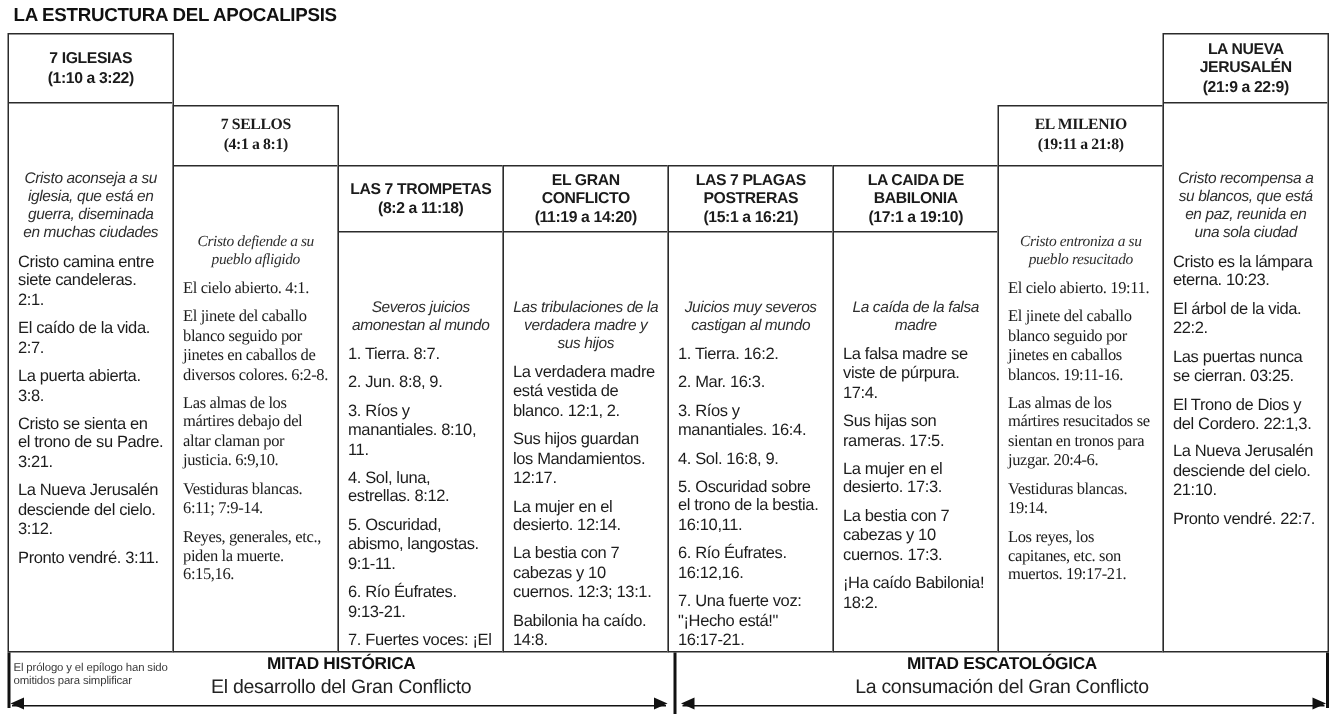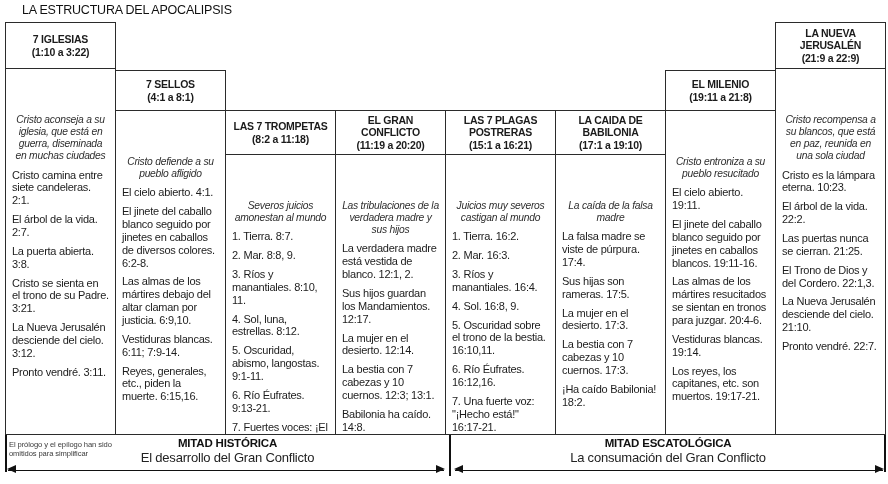--- a/index.html
+++ b/index.html
@@ -1,24 +1,24 @@
 <!DOCTYPE html>
 <html><head>
 <meta charset="utf-8">
 <style>
   html,body{margin:0;padding:0;background:#ffffff;}
   #page{position:relative;width:888px;height:484px;background:#ffffff;overflow:hidden;
         font-family:"Liberation Sans",sans-serif;color:#1b1b1b;}
-  #main-title{position:absolute;left:22px;top:3px;font-size:12.5px;font-weight:normal;
+  #main-title{position:absolute;left:9px;top:3px;font-size:12.5px;font-weight:bold;
         letter-spacing:-0.2px;color:#111;}
   #grid{position:absolute;left:5px;top:22px;width:881px;display:flex;align-items:flex-start;}
   .col{flex:1;box-sizing:border-box;border:1px solid #2b2b2b;background:#fff;overflow:hidden;}
   .col + .col{margin-left:-1px;}
   .lv1{margin-top:0;height:413px;}
-  .lv2{margin-top:48px;height:365px;}
+  .lv2{margin-top:48px;height:365px;font-family:Liberation Serif, serif;}
   .lv3{margin-top:88px;height:325px;}
   .col-header{border-bottom:1px solid #2b2b2b;display:flex;flex-direction:column;
         justify-content:center;align-items:center;text-align:center;
         font-weight:bold;font-size:10.5px;line-height:1.18;letter-spacing:-0.25px;
         padding:0 2px;box-sizing:border-box;}
   .lv1 .col-header{height:46px;}
   .lv2 .col-header{height:40px;}
   .lv3 .col-header{height:44px;}
   .col-body{padding:2px 6px 2px 6px;box-sizing:border-box;overflow:hidden;margin-top:40px;}
   .summary{font-style:italic;text-align:center;font-size:10.3px;line-height:1.18;
@@ -57,21 +57,21 @@
 
     <div class="col lv1">
       <div class="col-header">
         <div>7 IGLESIAS</div>
         <div>(1:10 a 3:22)</div>
       </div>
       <div class="col-body">
         <p class="summary">Cristo aconseja a su iglesia, que está en guerra, diseminada en muchas ciudades</p>
         <div>
             <p class="entry">Cristo camina entre siete candeleras. 2:1.</p>
-            <p class="entry">El árbol de la vida. 2:7.</p>
+            <p class="entry">El caído de la vida. 2:7.</p>
             <p class="entry">La puerta abierta. 3:8.</p>
             <p class="entry">Cristo se sienta en el trono de su Padre. 3:21.</p>
             <p class="entry">La Nueva Jerusalén desciende del cielo. 3:12.</p>
             <p class="entry">Pronto vendré. 3:11.</p>
           </div>
       </div>
     </div>
 
     <div class="col lv2">
       <div class="col-header">
@@ -92,34 +92,34 @@
 
     <div class="col lv3">
       <div class="col-header">
         <div>LAS 7 TROMPETAS</div>
         <div>(8:2 a 11:18)</div>
       </div>
       <div class="col-body">
         <p class="summary">Severos juicios amonestan al mundo</p>
         <div>
             <p class="entry">1. Tierra. 8:7.</p>
-            <p class="entry">2. Mar. 8:8, 9.</p>
+            <p class="entry">2. Jun. 8:8, 9.</p>
             <p class="entry">3. Ríos y manantiales. 8:10, 11.</p>
             <p class="entry">4. Sol, luna, estrellas. 8:12.</p>
             <p class="entry">5. Oscuridad, abismo, langostas. 9:1-11.</p>
             <p class="entry">6. Río Éufrates. 9:13-21.</p>
             <p class="entry">7. Fuertes voces: ¡El reino es de Cristo! 11:15-18.</p>
           </div>
       </div>
     </div>
 
     <div class="col lv3">
       <div class="col-header">
         <div>EL GRAN CONFLICTO</div>
-        <div>(11:19 a 20:20)</div>
+        <div>(11:19 a 14:20)</div>
       </div>
       <div class="col-body">
         <p class="summary">Las tribulaciones de la verdadera madre y sus hijos</p>
         <div>
             <p class="entry">La verdadera madre está vestida de blanco. 12:1, 2.</p>
             <p class="entry">Sus hijos guardan los Mandamientos. 12:17.</p>
             <p class="entry">La mujer en el desierto. 12:14.</p>
             <p class="entry">La bestia con 7 cabezas y 10 cuernos. 12:3; 13:1.</p>
             <p class="entry">Babilonia ha caído. 14:8.</p>
             <p class="entry">El testimonio de Jesús. 12:17.</p>
@@ -183,21 +183,21 @@
     <div class="col lv1">
       <div class="col-header">
         <div>LA NUEVA JERUSALÉN</div>
         <div>(21:9 a 22:9)</div>
       </div>
       <div class="col-body">
         <p class="summary">Cristo recompensa a su blancos, que está en paz, reunida en una sola ciudad</p>
         <div>
             <p class="entry">Cristo es la lámpara eterna. 10:23.</p>
             <p class="entry">El árbol de la vida. 22:2.</p>
-            <p class="entry">Las puertas nunca se cierran. 21:25.</p>
+            <p class="entry">Las puertas nunca se cierran. 03:25.</p>
             <p class="entry">El Trono de Dios y del Cordero. 22:1,3.</p>
             <p class="entry">La Nueva Jerusalén desciende del cielo. 21:10.</p>
             <p class="entry">Pronto vendré. 22:7.</p>
           </div>
       </div>
     </div>
 
   </div>
 
   <div id="footer">

